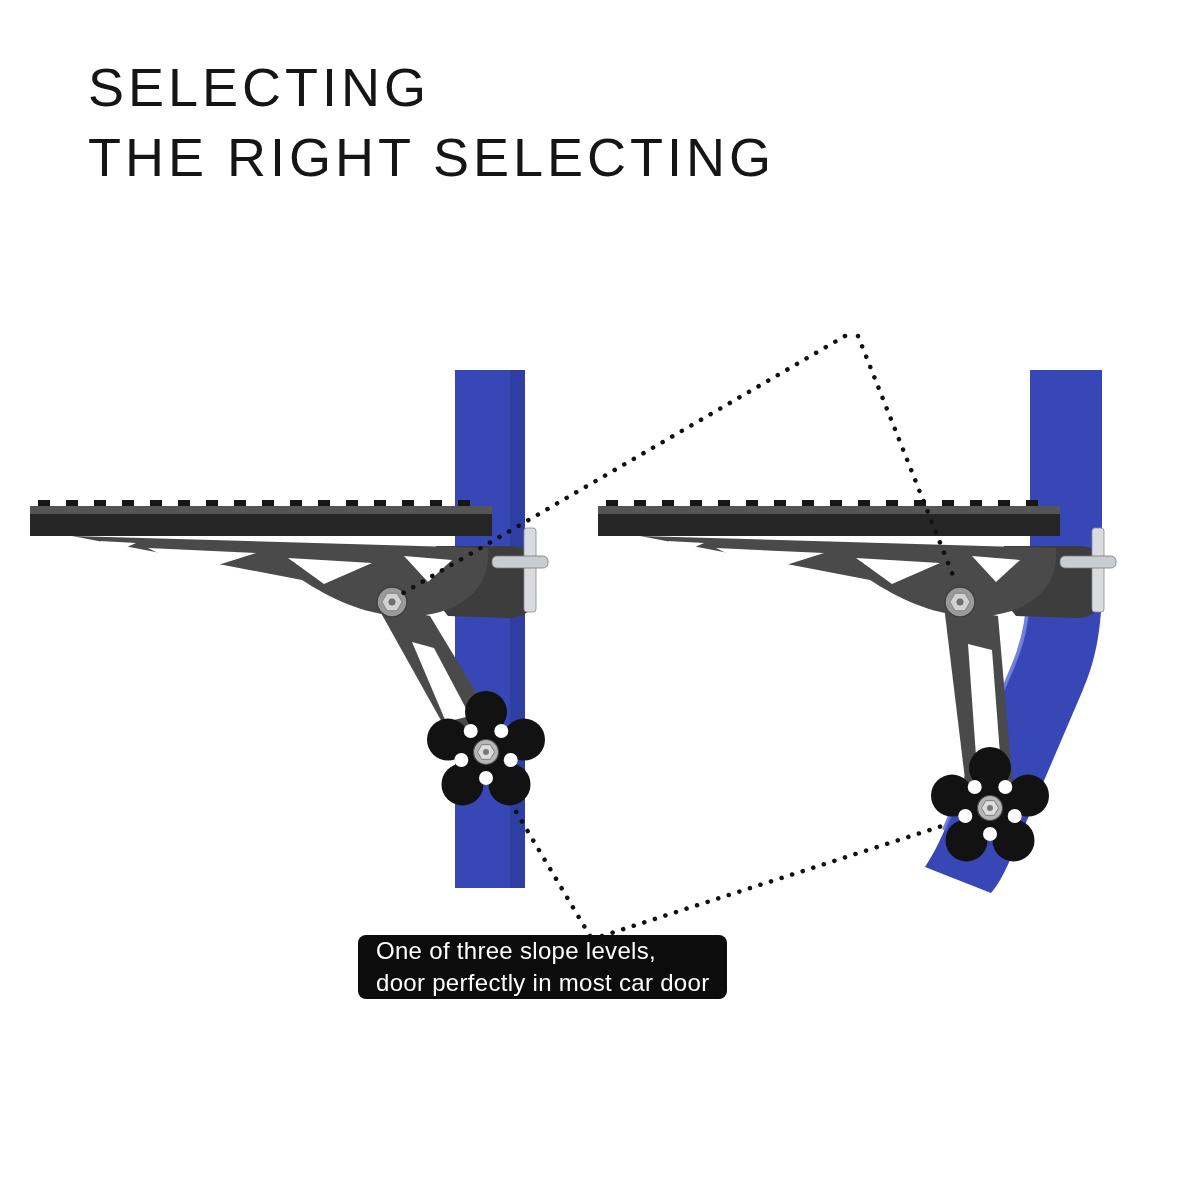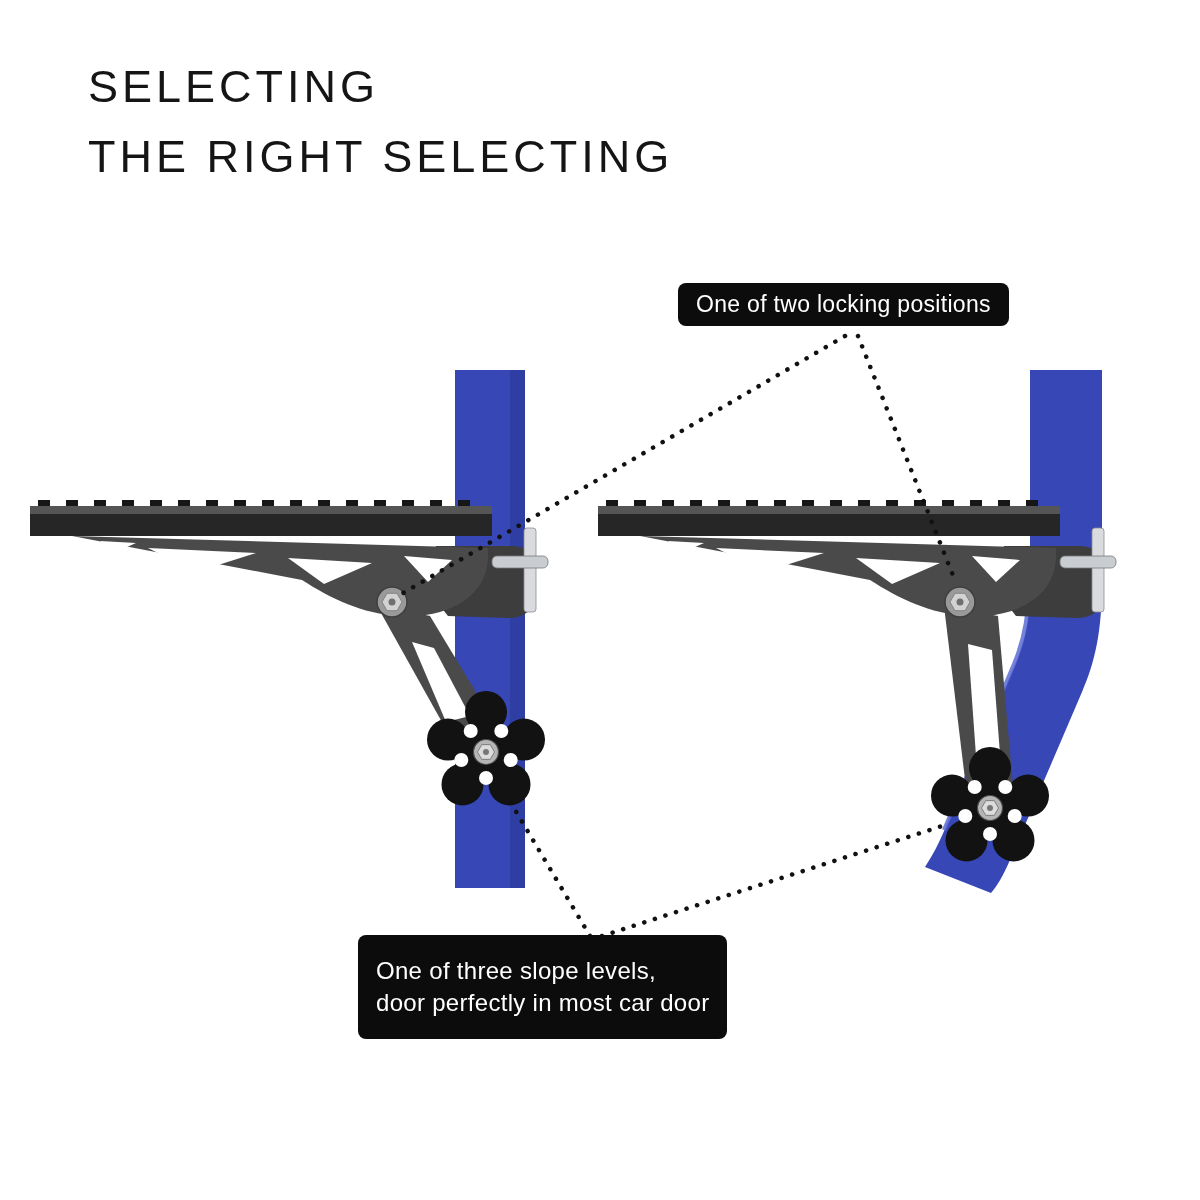--- a/index.html
+++ b/index.html
@@ -11,21 +11,21 @@
     overflow: hidden;
     font-family: "Liberation Sans", sans-serif;
   }
   .title {
     position: absolute;
     left: 88px;
     top: 52px;
     margin: 0;
     font-family: "Liberation Sans", sans-serif;
     font-weight: 400;
-    font-size: 45px;
+    font-size: 54px;
     letter-spacing: 4px;
     line-height: 70px;
     color: var(--title-color, #151515);
   }
   .title span { display: block; }
   .illustration {
     position: absolute;
     left: 0; top: 0;
     width: 1200px; height: 1200px;
   }
@@ -39,21 +39,21 @@
   }
   .callout-top {
     left: 678px;
     top: 283px;
     padding: 8px 18px;
     white-space: nowrap;
   }
   .callout-bottom {
     left: 358px;
     top: 935px;
-    padding: 20px 18px;
+    padding: 0 18px;
     font-size: 24px;
     line-height: 32px;
   }
   .callout-bottom span { display: block; white-space: nowrap; }
   .dotted {
     stroke: var(--dot-color, #111111);
     stroke-width: 4.5;
     stroke-linecap: round;
     stroke-dasharray: 0.1 11;
     fill: none;
@@ -176,20 +176,19 @@
     </g>
 
     <g>
       <path class="dotted" d="M845 336 L398 596"></path>
       <path class="dotted" d="M858 336 L954 578"></path>
       <path class="dotted" d="M590 936 L508 798"></path>
       <path class="dotted" d="M602 936 L942 826"></path>
     </g>
   </svg>
 
-  <div class="callout callout-top">One of two locking positions</div>
 
   <div class="callout callout-bottom">
     <span>One of three slope levels,</span>
     <span>door perfectly in most car door</span>
   </div>
 
 </div>
 
 </body></html>

